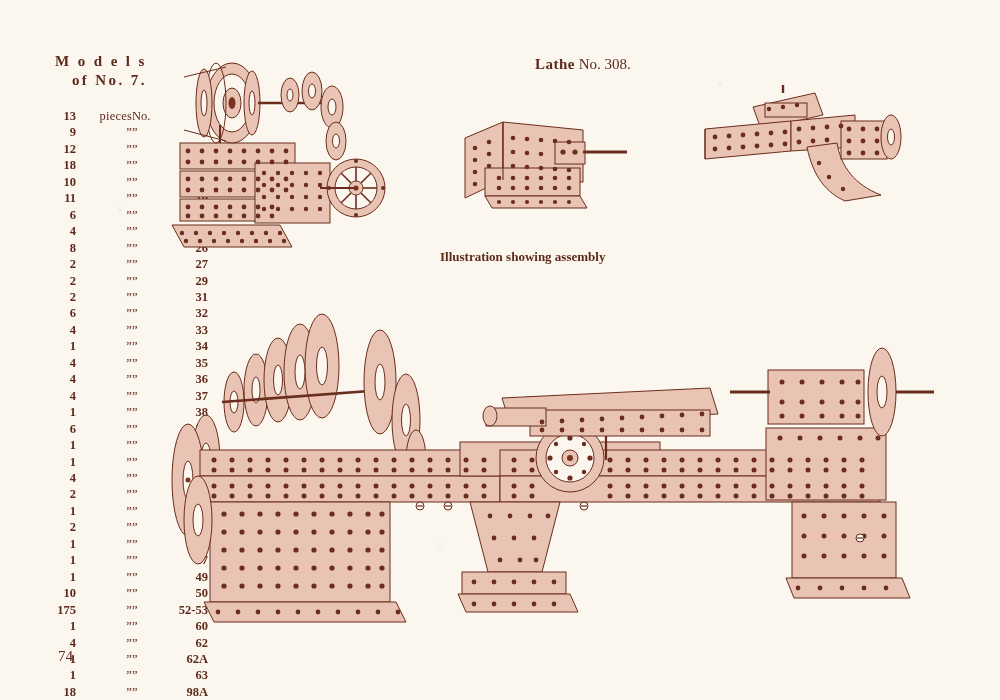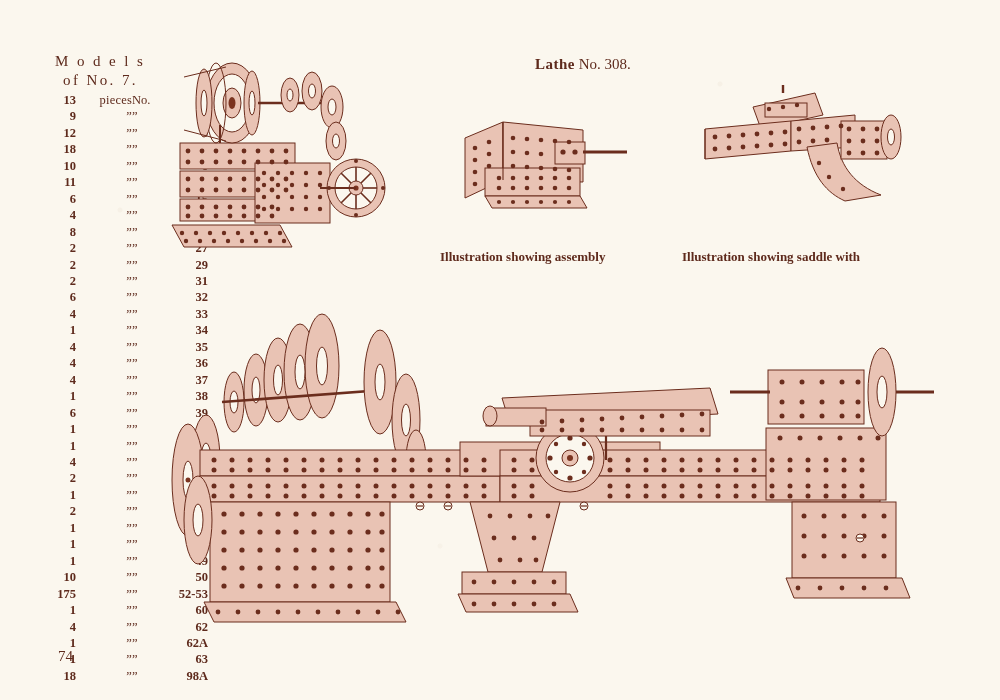--- a/index.html
+++ b/index.html
@@ -22,34 +22,34 @@
       radial-gradient(circle at 12% 30%, rgba(160,120,80,.05) 0 2px, transparent 3px),
       radial-gradient(circle at 72% 12%, rgba(160,120,80,.05) 0 2px, transparent 3px),
       radial-gradient(circle at 44% 78%, rgba(160,120,80,.04) 0 2px, transparent 3px),
       radial-gradient(circle at 88% 62%, rgba(160,120,80,.05) 0 2px, transparent 3px);
     pointer-events:none;
   }
 
   
   .models-head{
     position:absolute;left:55px;top:52px;
-    font-weight:normal;font-size:15px;letter-spacing:2.4px;
-    line-height:19px;color:#5e2a1c;
+    font-weight:bold;font-size:15px;letter-spacing:2.4px;
+    line-height:19px;color:#5e2a1c;text-align:right;
   }
   .models-head div:nth-child(2){margin-left:8px;}
 
   .lathe-title{
     position:absolute;left:487px;top:56px;
     font-size:15px;color:#5e2a1c;
   }
   .lathe-title b{font-weight:bold;letter-spacing:.5px;margin-left:48px;}
 
   
   .parts{
-    position:absolute;left:42px;top:92px;
+    position:absolute;left:42px;top:108px;
     font-size:12.5px;line-height:16.45px;
     color:#5e2a1c;
   }
   .parts-row{display:flex;white-space:pre;}
   .c-qty{width:34px;text-align:right;font-weight:bold;}
   .c-pcs{width:56px;text-align:right;letter-spacing:.2px;}
   .c-no{width:34px;}
   .c-num{width:38px;text-align:right;font-weight:bold;padding-left:4px;}
 
   
@@ -387,21 +387,20 @@
           <circle cx="74" cy="24" r="2.2"></circle>
             <circle cx="88" cy="22" r="2.2"></circle>
             <circle cx="102" cy="20" r="2.2"></circle>
         </g>
         <line x1="10" y1="44" x2="10" y2="74"></line>
       </g>
     </svg>
   </div>
 
   <div class="cap" id="cap-saddle">
-    <div>Illustration showing saddle with</div>
   </div>
 
   <div class="illus" style="left:170px;top:310px;">
     <svg width="770" height="330" viewBox="0 0 770 330">
       <g class="st" stroke-width="1.1">
 
         <g>
           <ellipse cx="36" cy="150" rx="14" ry="45" class="fillp"></ellipse>
           <ellipse cx="36" cy="150" rx="5" ry="17" class="fillw"></ellipse>
           <ellipse cx="64" cy="92" rx="10" ry="30" class="fillp"></ellipse>

